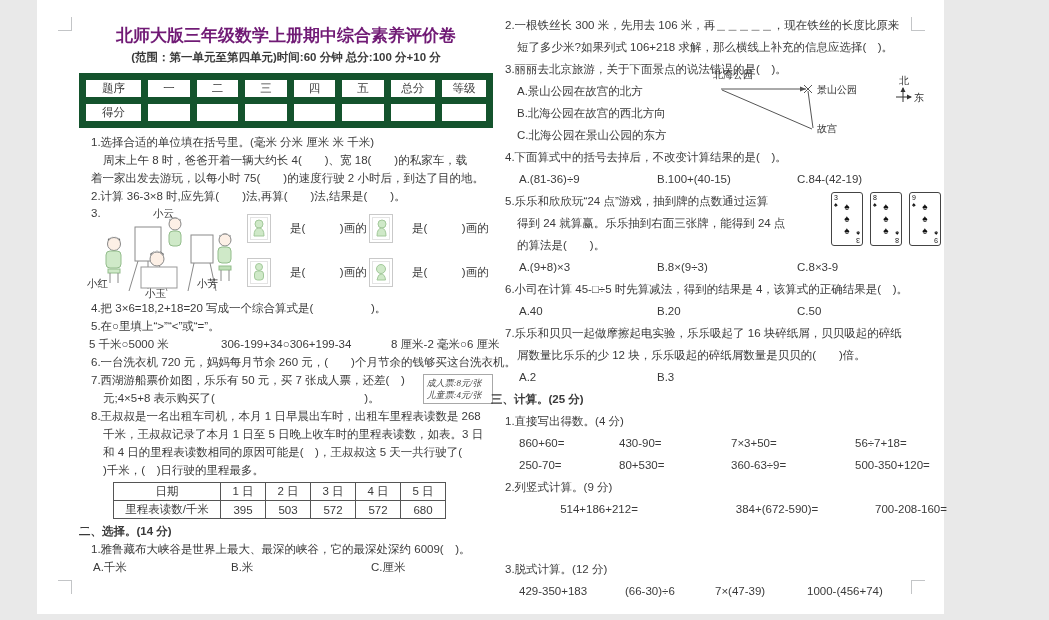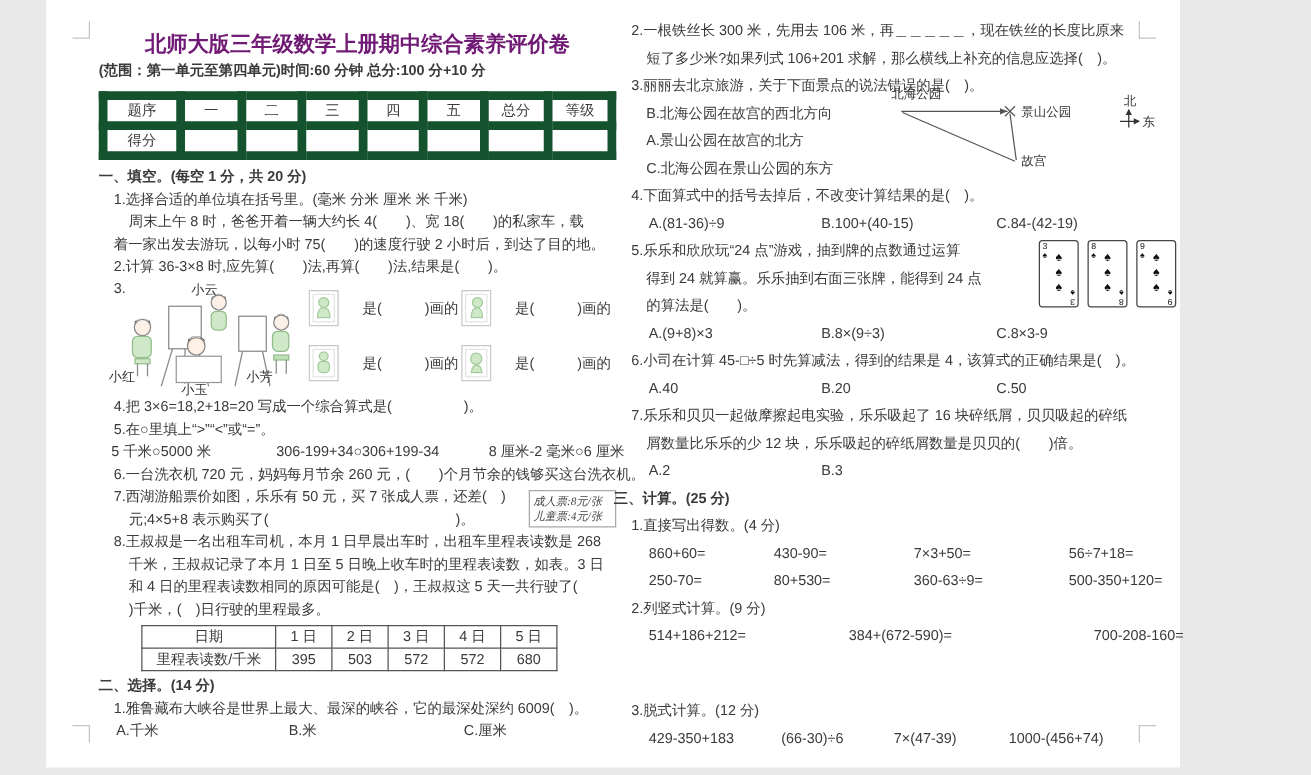--- a/index.html
+++ b/index.html
@@ -18,21 +18,21 @@
   .corner.tl{left:21px;top:17px;border-right-width:1px;border-bottom-width:1px;}
   .corner.tr{left:874px;top:17px;border-left-width:1px;border-bottom-width:1px;}
   .corner.bl{left:21px;top:580px;border-right-width:1px;border-top-width:1px;}
   .corner.br{left:874px;top:580px;border-left-width:1px;border-top-width:1px;}
 
   .col-left{position:absolute;left:42px;top:16px;width:414px;font-size:11.5px;}
   .col-right{position:absolute;left:468px;top:14px;width:438px;font-size:11.5px;}
 
   .title{font-size:17px;font-weight:bold;text-align:center;color:#701a75;
          margin-top:8px;height:24px;line-height:24px;white-space:nowrap;}
-  .subtitle{font-size:11.5px;font-weight:bold;text-align:left;height:18px;line-height:18px;white-space:nowrap;}
+  .subtitle{font-size:11.5px;font-weight:bold;text-align:center;height:18px;line-height:18px;white-space:nowrap;}
 
   table{border-collapse:collapse;}
   .score-table{margin:7px auto 5px auto;}
   .score-table td{border:7px solid #14532d;height:17px;text-align:center;font-size:11.5px;padding:0 2px;}
   .score-table td.c0{width:58px;}
   .score-table td.cn{width:42px;}
   .score-table td.cw{width:45px;}
 
   .line{height:18px;line-height:18px;white-space:nowrap;}
   .linr{height:22px;line-height:22px;white-space:nowrap;}
@@ -72,21 +72,21 @@
   .map-block{position:relative;}
   .map-svg{position:absolute;left:198px;top:-14px;}
   .q5-block{position:relative;}
   .cards{position:absolute;right:2px;top:2px;display:flex;gap:7px;}
   .card{width:30px;height:52px;border:1px solid #444;border-radius:3px;background:#fff;position:relative;}
   .card .tl{position:absolute;left:2px;top:1px;font-size:7px;line-height:7px;text-align:center;color:#111;}
   .card .br{position:absolute;right:2px;bottom:1px;font-size:7px;line-height:7px;transform:rotate(180deg);color:#111;}
   .card .pips{position:absolute;inset:0;display:flex;flex-direction:column;align-items:center;justify-content:center;gap:2px;font-size:10px;line-height:10px;color:#111;}
 
   .calc4{display:grid;grid-template-columns:100px 112px 124px auto;padding-left:14px;}
-  .calc3{display:grid;grid-template-columns:160px 196px auto;padding-left:14px;}
+  .calc3{display:grid;grid-template-columns:160px 196px auto;padding-left:14px;text-align:center;}
   .calc4b{display:grid;grid-template-columns:106px 90px 92px auto;padding-left:14px;}
 
   svg text{font-family:"Liberation Sans","DejaVu Sans",sans-serif;}
 </style>
 </head>
 <body>
 
 <div class="page">
   <div class="corner tl"></div>
   <div class="corner tr"></div>
@@ -115,21 +115,20 @@
         <td></td>
         <td></td>
         <td></td>
         <td></td>
         <td></td>
         <td></td>
       </tr>
     </tbody>
       </table>
 
-    <div class="line sec-head">一、填空。(每空 1 分，共 20 分)</div>
     <div class="line indent">1.选择合适的单位填在括号里。(毫米 分米 厘米 米 千米)</div>
     <div class="line indent2">周末上午 8 时，爸爸开着一辆大约长 4(　　)、宽 18(　　)的私家车，载</div>
     <div class="line indent">着一家出发去游玩，以每小时 75(　　)的速度行驶 2 小时后，到达了目的地。</div>
     <div class="line indent">2.计算 36-3×8 时,应先算(　　)法,再算(　　)法,结果是(　　)。</div>
 
     <div class="q3-block">
       <span class="q3-num indent">3.</span>
       <svg class="kids" viewBox="0 0 150 86">
 
         <rect x="44" y="16" width="26" height="34" fill="#ffffff" stroke="#8a8a8a"></rect>
@@ -258,26 +257,26 @@
     <div class="line indent">1.雅鲁藏布大峡谷是世界上最大、最深的峡谷，它的最深处深约 6009(　)。</div>
     <div class="line opts3">
       <span>A.千米</span>
       <span>B.米</span>
       <span>C.厘米</span>
     </div>
   </div>
 
   <div class="col-right">
     <div class="linr">2.一根铁丝长 300 米，先用去 106 米，再＿＿＿＿＿，现在铁丝的长度比原来</div>
-    <div class="linr indent">短了多少米?如果列式 106+201 求解，那么横线上补充的信息应选择(　)。</div>
+    <div class="linr indent">短了多少米?如果列式 106+218 求解，那么横线上补充的信息应选择(　)。</div>
     <div class="linr">3.丽丽去北京旅游，关于下面景点的说法错误的是(　)。</div>
 
     <div class="map-block">
+      <div class="linr indent">A.景山公园在故宫的北方</div>
       <div class="linr indent">B.北海公园在故宫的西北方向</div>
-      <div class="linr indent">A.景山公园在故宫的北方</div>
       <div class="linr indent">C.北海公园在景山公园的东方</div>
       <svg class="map-svg" width="240" height="80" viewBox="0 0 240 80">
         <text x="10" y="12" font-size="10" fill="#333">北海公园</text>
         <line x1="18" y1="23" x2="103" y2="23" stroke="#555"></line>
         <path d="M103 23 l-6 -2.5 l0 5 Z" fill="#555"></path>
         <line x1="101" y1="19" x2="109" y2="27" stroke="#555"></line>
         <line x1="109" y1="19" x2="101" y2="27" stroke="#555"></line>
         <text x="114" y="27" font-size="10" fill="#333">景山公园</text>
         <line x1="105" y1="25" x2="110" y2="62" stroke="#555"></line>
         <line x1="19" y1="24" x2="109" y2="63" stroke="#555"></line>

